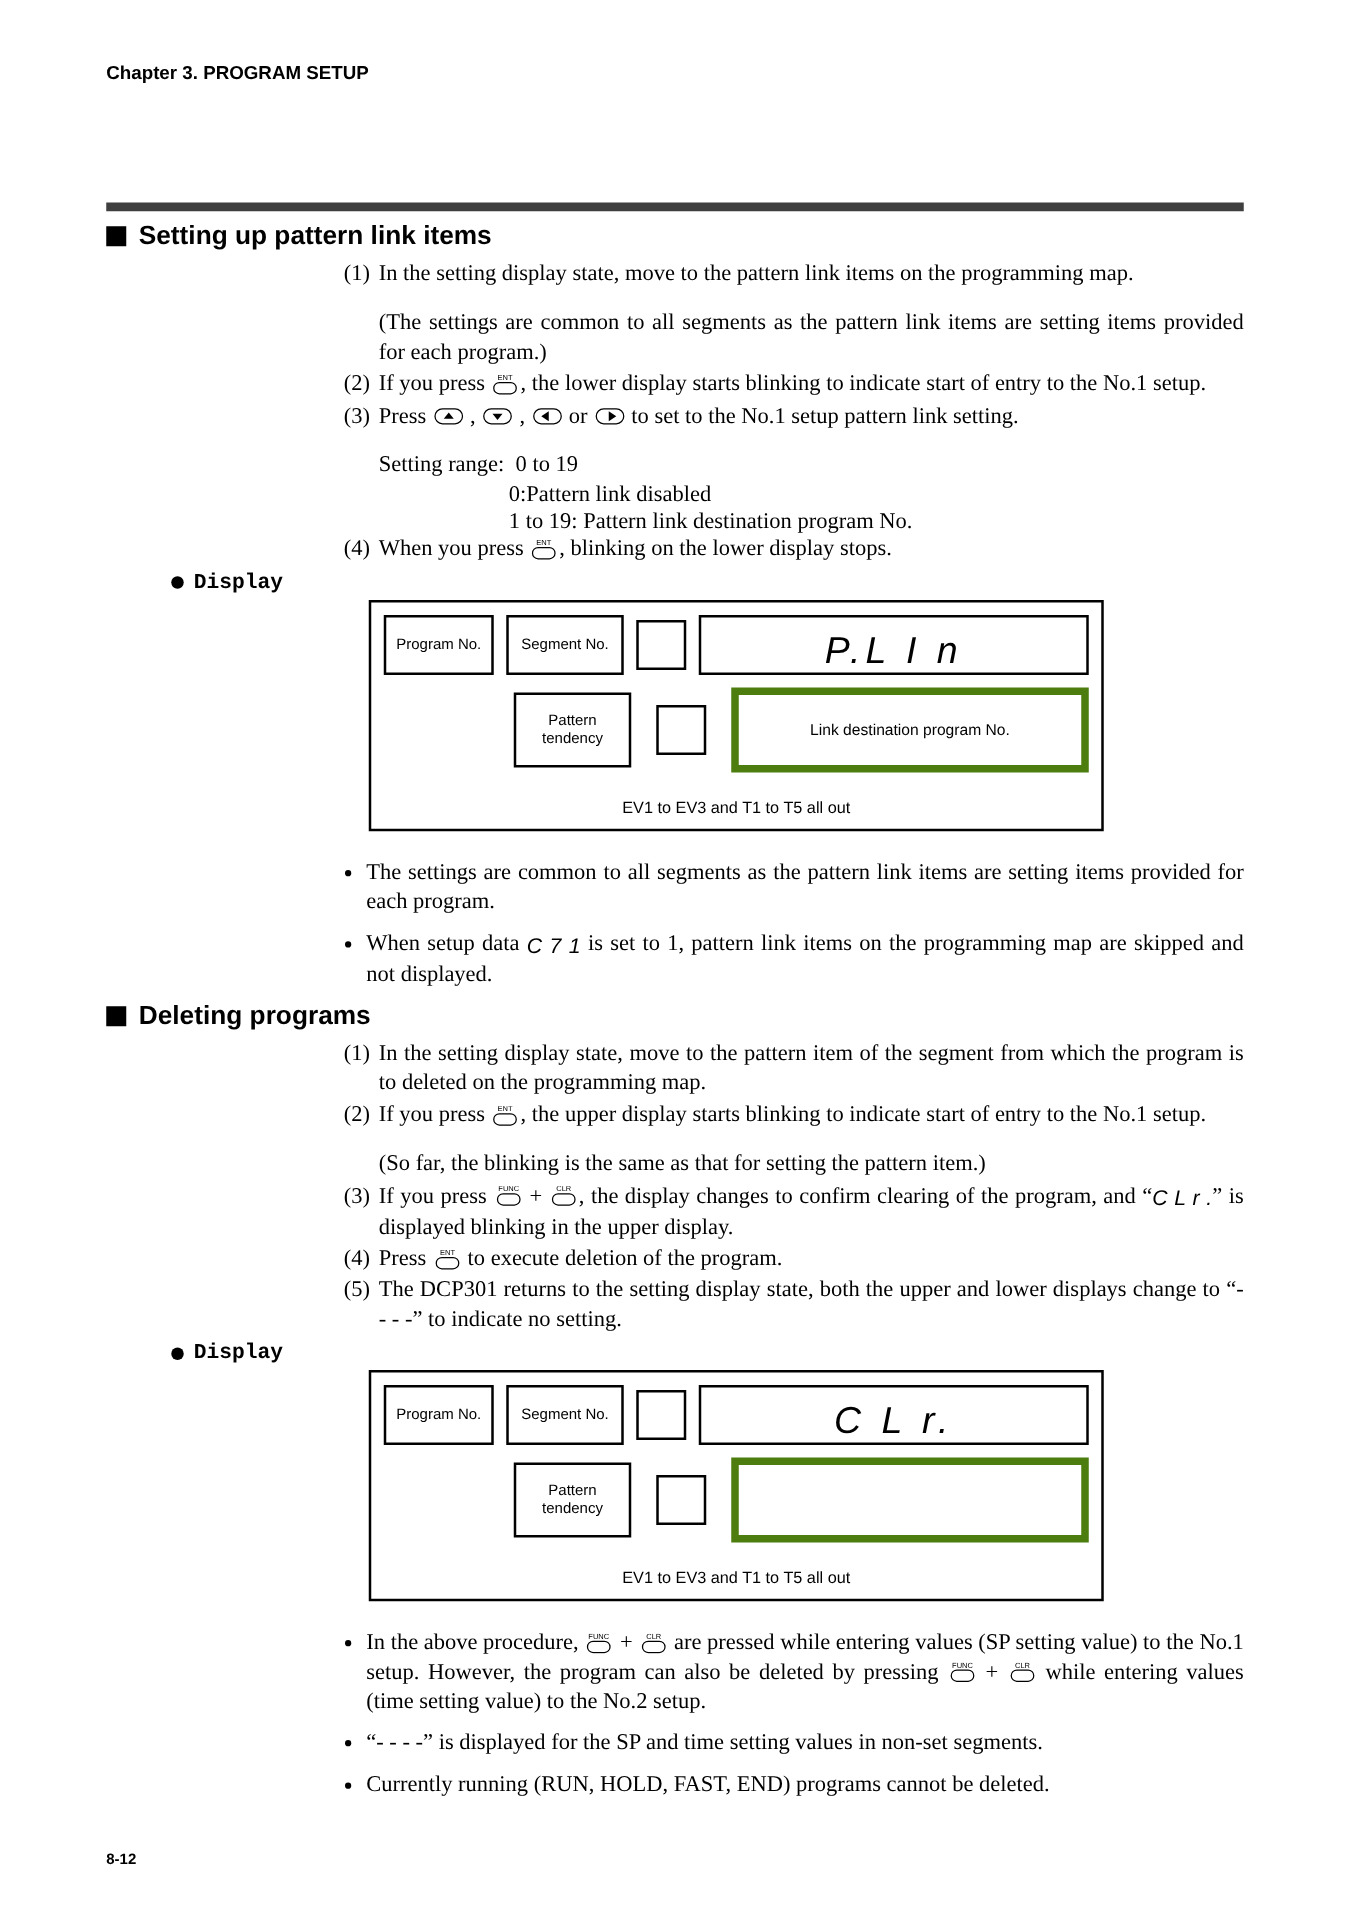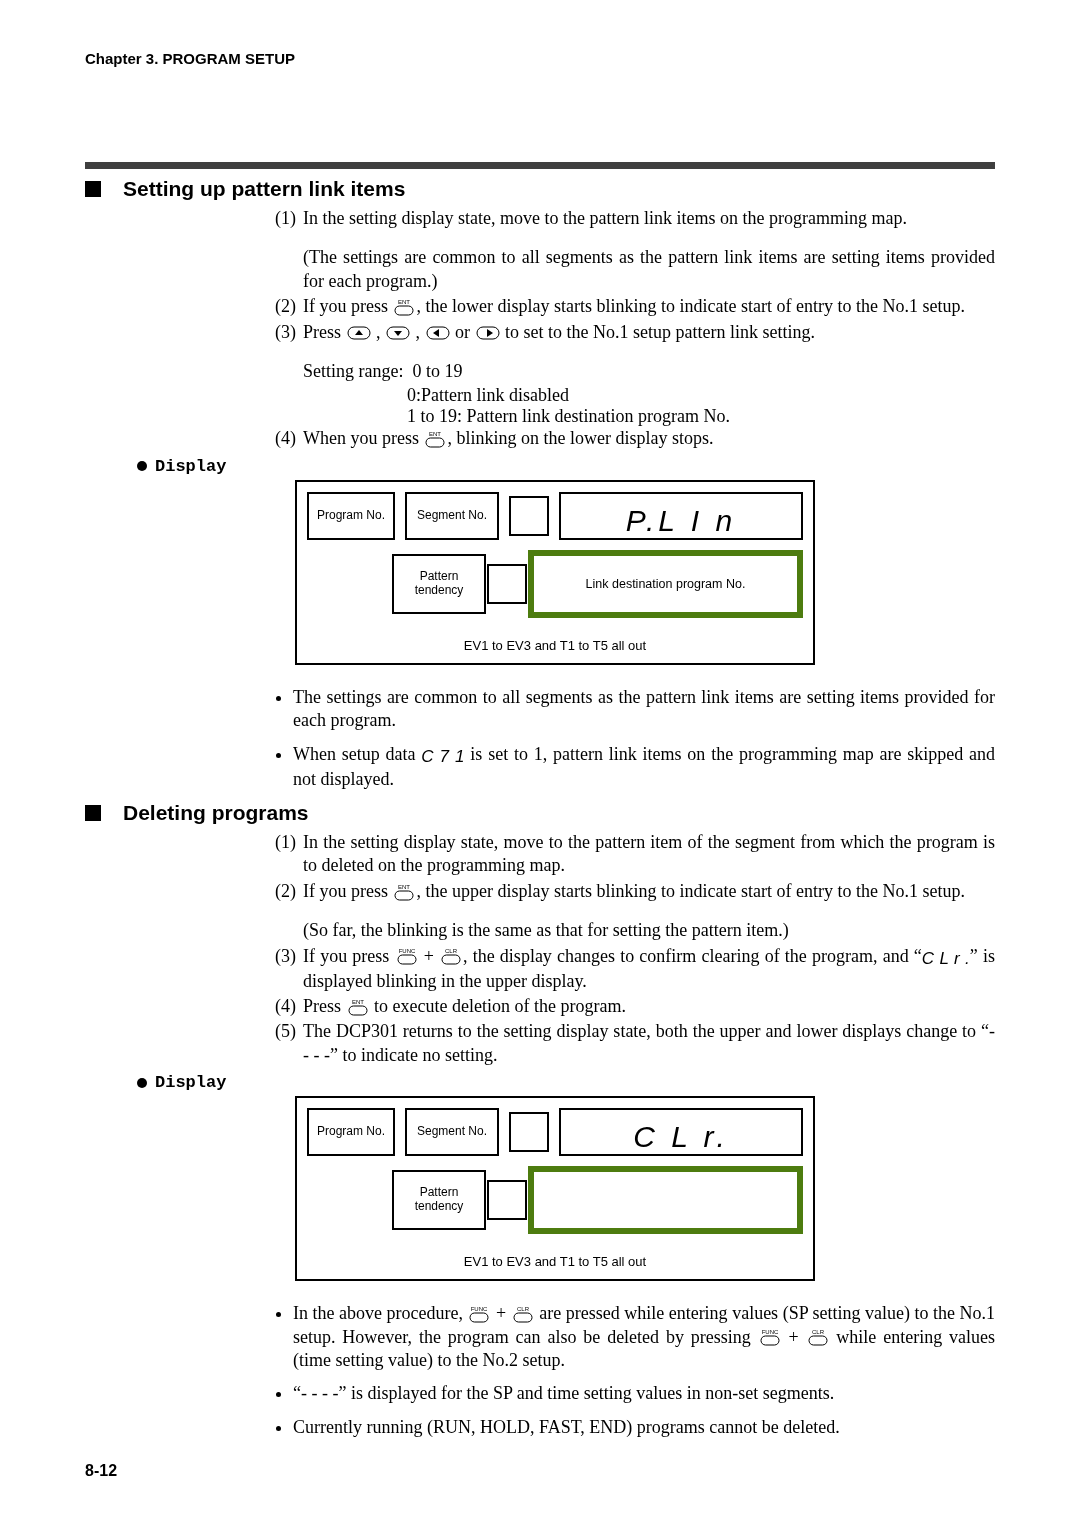--- a/index.html
+++ b/index.html
@@ -27,21 +27,21 @@
     margin-bottom: 8px;
     width: 100%;
   }
   .section-title {
     font-family: Arial, Helvetica, sans-serif;
     font-weight: bold;
     font-size: 21px;
     margin: 0 0 6px 0;
     display: flex;
     align-items: center;
-    gap: 22px;
+    gap: 10px;
   }
   .section-title .sq {
     display: inline-block;
     width: 16px;
     height: 16px;
     background: #000;
   }
   .body-col {
     margin-left: 190px;
   }
@@ -66,21 +66,21 @@
   }
   .subhead .dot {
     width: 10px;
     height: 10px;
     border-radius: 50%;
     background: #000;
     display: inline-block;
   }
   .fig-wrap {
     margin: 4px 0 21px 210px;
-    width: 520px;
+    width: 588px;
   }
   .fig-outer {
     border: 2px solid #000;
     padding: 10px;
   }
   .fig-row {
     display: flex;
     gap: 10px;
     align-items: stretch;
   }
@@ -116,21 +116,21 @@
     font-family: Arial, Helvetica, sans-serif;
     font-size: 12.5px;
   }
   .sq36 {
     border: 2px solid #000;
     width: 36px;
     height: 36px;
   }
   .fig-mid {
     display: flex;
-    gap: 1px;
+    gap: 20px;
     margin-top: 10px;
     align-items: center;
   }
   .spacer84 { width: 84px; }
   .fig-bottom {
     margin-top: 20px;
     text-align: center;
     font-family: Arial, Helvetica, sans-serif;
     font-size: 13px;
   }
@@ -157,25 +157,25 @@
     line-height: 1.3;
   }
   .keycap {
     display: inline-block;
     vertical-align: middle;
     margin: 0 1px;
   }
   .keycap svg { display: block; }
   .page-num {
     position: absolute;
-    bottom: 48px;
+    bottom: 34px;
     left: 85px;
     font-family: Arial, Helvetica, sans-serif;
     font-weight: bold;
-    font-size: 16px;
+    font-size: 12px;
   }
   .step {
     display: flex;
     font-size: 18px;
     line-height: 1.3;
     text-align: justify;
     margin-bottom: 2px;
   }
   .step .num { flex: 0 0 28px; }
   .step .txt { flex: 1; }

